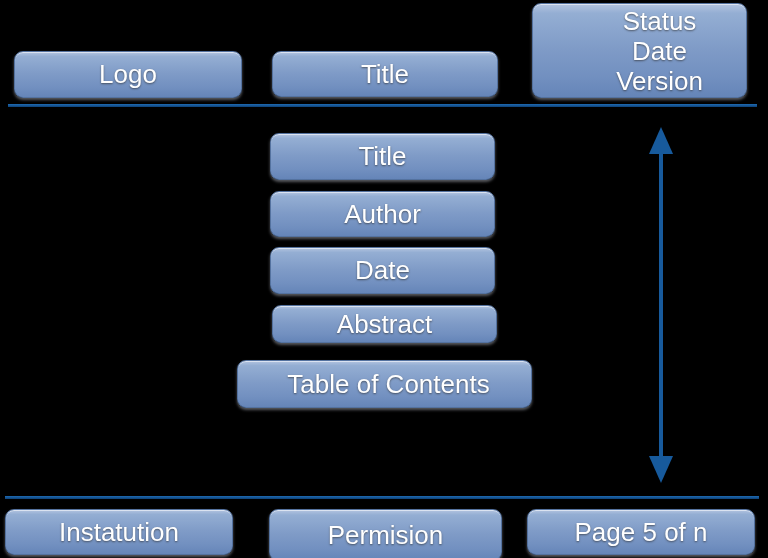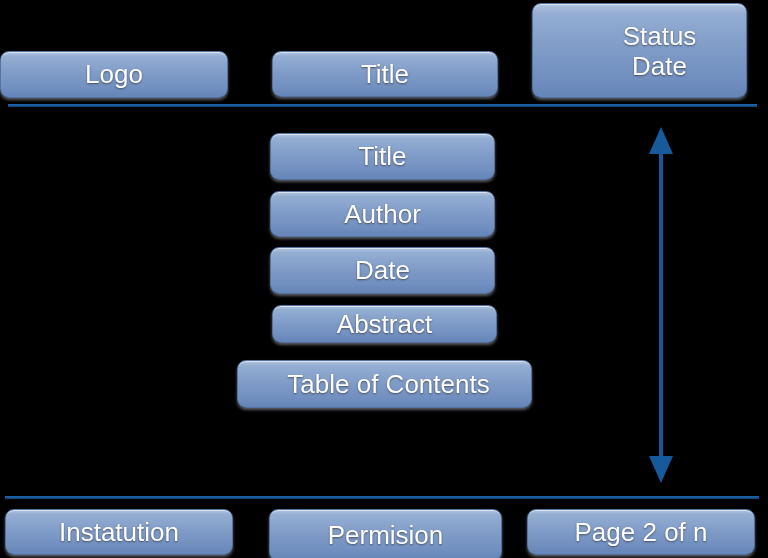--- a/index.html
+++ b/index.html
@@ -27,31 +27,32 @@
 </style>
 </head>
 <body>
 
 <div class="stage">
 
   <div class="hline" style="left:8px;top:104px;width:749px;"></div>
 
   <div class="hline" style="left:5px;top:496px;width:754px;"></div>
 
-  <div class="node" style="left:0;top:51px;width:228px;height:47px;">
+  <div class="node" style="left:14px;top:51px;width:228px;height:47px;">
     <span>Logo</span>
   </div>
 
   <div class="node" style="left:272px;top:51px;width:226px;height:46px;">
     <span>Title</span>
   </div>
 
   <div class="node multiline" style="left:532px;top:3px;width:215px;height:95px;">
     <span>Status</span>
     <span>Date</span>
+    <span>Version</span>
   </div>
 
   <div class="node" style="left:270px;top:133px;width:225px;height:47px;">
     <span>Title</span>
   </div>
 
   <div class="node" style="left:270px;top:191px;width:225px;height:46px;text-align:center;">
     <span>Author</span>
   </div>
 
@@ -75,16 +76,16 @@
 
   <div class="node" style="left:5px;top:509px;width:228px;height:46px;">
     <span>Instatution</span>
   </div>
 
   <div class="node" style="left:269px;top:509px;width:233px;height:52px;">
     <span>Permision</span>
   </div>
 
   <div class="node" style="left:527px;top:509px;width:228px;height:46px;">
-    <span>Page 2 of n</span>
+    <span>Page 5 of n</span>
   </div>
 
 </div>
 
 </body></html>

